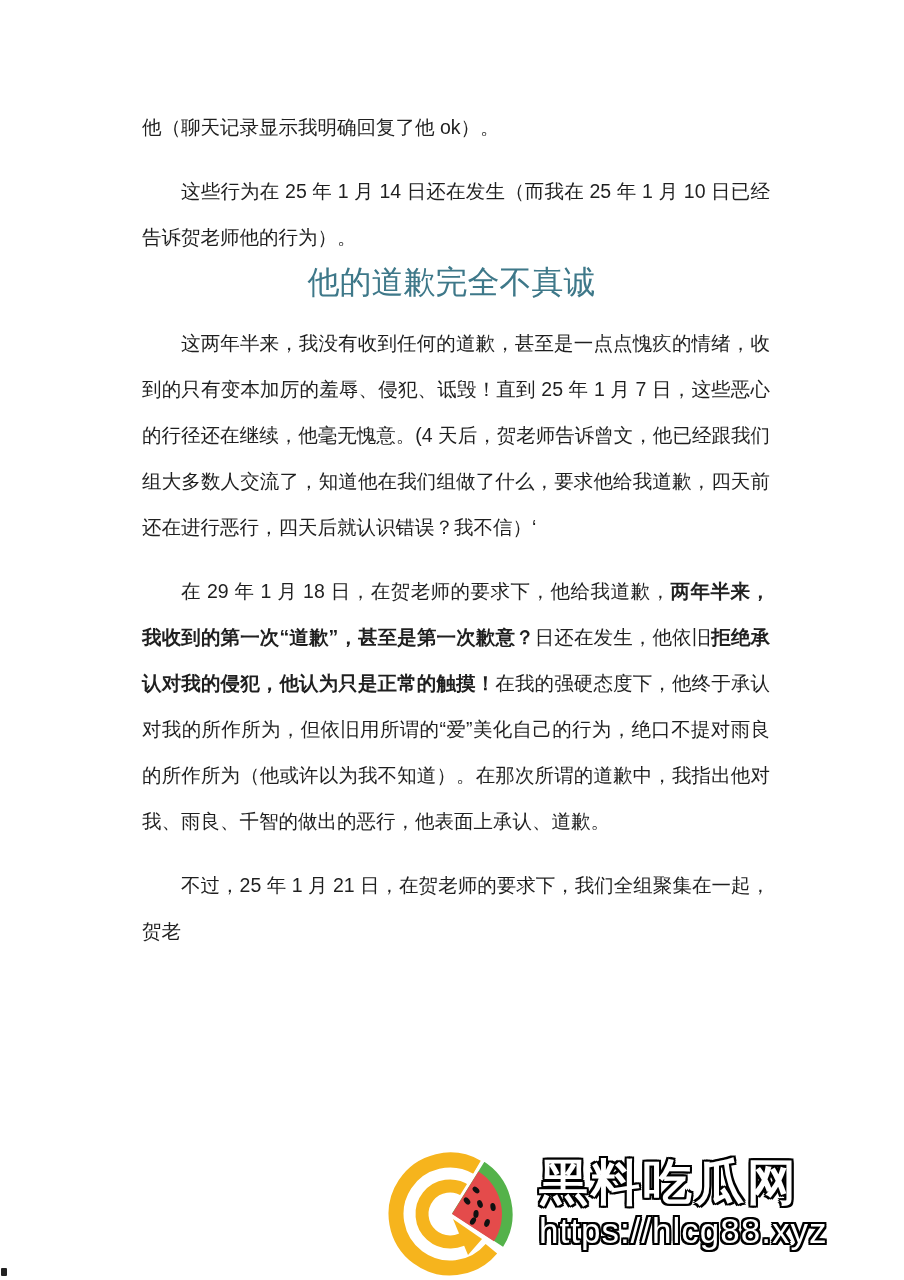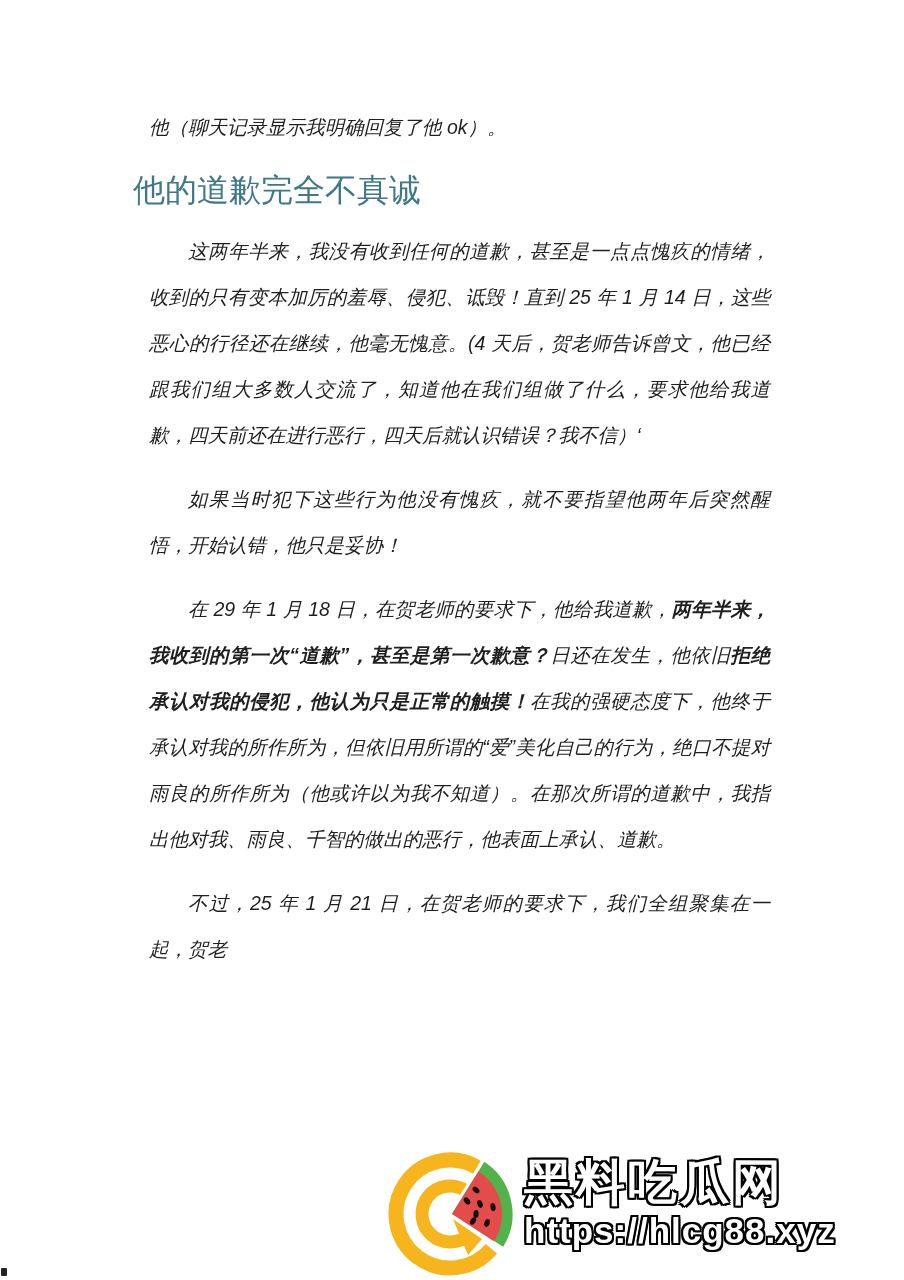--- a/index.html
+++ b/index.html
@@ -6,68 +6,67 @@
   body{
     width:904px;height:1280px;position:relative;overflow:hidden;
     background:#ffffff;
     font-family:"Liberation Sans","DejaVu Sans",sans-serif;
   }
   .doc{
     position:absolute;left:133px;top:104px;width:637px;
     color:#1f1f1f;
   }
   .doc p{
-    margin:18px 0 0 16px;
+    margin:18px 0 0 9px;
     font-size:19.5px;
     line-height:46px;
     text-align:justify;
     text-justify:inter-ideograph;
-    font-style:italic;
   }
   .doc > :first-child{margin-top:0;}
   .doc p.indent{text-indent:2em;}
   .doc b{font-weight:700;}
   .doc h1{
     font-size:32px;
     font-weight:400;
     line-height:40px;
-    margin:20px 0 6px 0;
-    text-align:left;
+    margin:2px 0 6px 0;
+    text-align:center;
   }
   .ink-dot{
     position:absolute;left:1px;top:1268px;width:6px;height:8px;
     background:#222;border-radius:1px;
   }
   .watermark{
     position:absolute;left:386px;top:1150px;width:518px;height:130px;
-    display:flex;align-items:flex-start;gap:6px;
+    display:flex;align-items:flex-start;gap:21px;
   }
   .wm-logo{flex:0 0 auto;}
   .wm-text{display:flex;flex-direction:column;margin-top:4px;}
   .wm-title{
     font-size:49px;font-weight:800;letter-spacing:3px;
     color:#ffffff;line-height:56px;white-space:nowrap;
     text-shadow:-2px -2px 0 #000,2px -2px 0 #000,-2px 2px 0 #000,2px 2px 0 #000,
                 -2px 0 0 #000,2px 0 0 #000,0 -2px 0 #000,0 2px 0 #000;
   }
   .wm-url{
-    font-size:35px;font-weight:700;letter-spacing:1px;
+    font-size:35px;font-weight:400;letter-spacing:1px;
     color:#ffffff;line-height:42px;white-space:nowrap;
     text-shadow:-2px -2px 0 #000,2px -2px 0 #000,-2px 2px 0 #000,2px 2px 0 #000,
                 -2px 0 0 #000,2px 0 0 #000,0 -2px 0 #000,0 2px 0 #000;
   }
 </style>
 </head>
 <body>
 
 <div class="doc">
     <p><span>他（聊天记录显示我明确回复了他 ok）。</span></p>
+    <p class="indent"><span>这些行为在 25 年 1 月 14 日还在发生（而我在 25 年 1 月 10 日已经告诉贺老师他的行为）。</span></p>
     <h1 style="color: rgb(62, 120, 137);"><span>他的道歉完全不真诚</span></h1>
-    <p class="indent"><span>这两年半来，我没有收到任何的道歉，甚至是一点点愧疚的情绪，收到的只有变本加厉的羞辱、侵犯、诋毁！直到 25 年 1 月 14 日，这些恶心的行径还在继续，他毫无愧意。(4 天后，贺老师告诉曾文，他已经跟我们组大多数人交流了，知道他在我们组做了什么，要求他给我道歉，四天前还在进行恶行，四天后就认识错误？我不信）‘</span></p>
-    <p class="indent"><span>如果当时犯下这些行为他没有愧疚，就不要指望他两年后突然醒悟，开始认错，他只是妥协！</span></p>
+    <p class="indent"><span>这两年半来，我没有收到任何的道歉，甚至是一点点愧疚的情绪，收到的只有变本加厉的羞辱、侵犯、诋毁！直到 25 年 1 月 7 日，这些恶心的行径还在继续，他毫无愧意。(4 天后，贺老师告诉曾文，他已经跟我们组大多数人交流了，知道他在我们组做了什么，要求他给我道歉，四天前还在进行恶行，四天后就认识错误？我不信）‘</span></p>
     <p class="indent"><span>在 29 年 1 月 18 日，在贺老师的要求下，他给我道歉，</span><b>两年半来，我收到的第一次“道歉”，甚至是第一次歉意？</b><span>日还在发生，他依旧</span><b>拒绝承认对我的侵犯，他认为只是正常的触摸！</b><span>在我的强硬态度下，他终于承认对我的所作所为，但依旧用所谓的“爱”美化自己的行为，绝口不提对雨良的所作所为（他或许以为我不知道）。在那次所谓的道歉中，我指出他对我、雨良、千智的做出的恶行，他表面上承认、道歉。</span></p>
     <p class="indent"><span>不过，25 年 1 月 21 日，在贺老师的要求下，我们全组聚集在一起，贺老</span></p>
   </div>
 
 <div class="ink-dot"></div>
 
 <div class="watermark">
   <svg class="wm-logo" width="132" height="130" viewBox="0 0 132 130">
     <path d="M105.4,98.7 A54,54 0 1 1 91,17.2" fill="none" stroke="#f6b41d" stroke-width="15"></path>
     <path d="M83.8,83.8 A28,28 0 1 1 80.1,41.1" fill="none" stroke="#f6b41d" stroke-width="13"></path>

